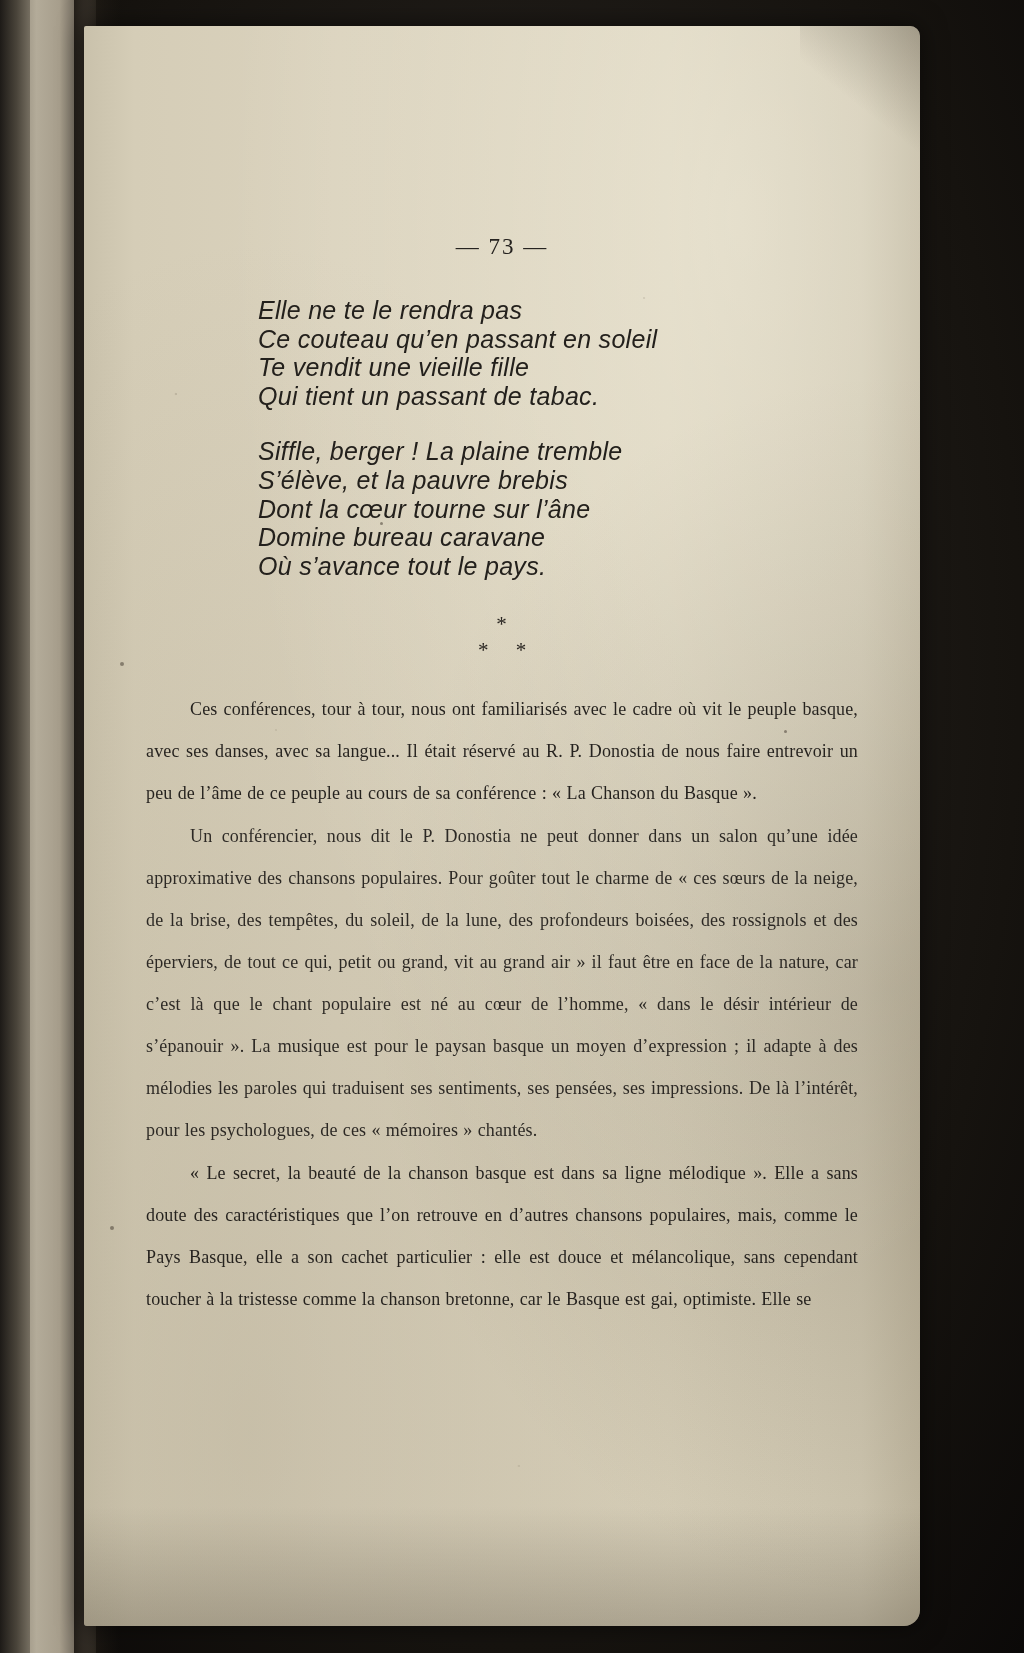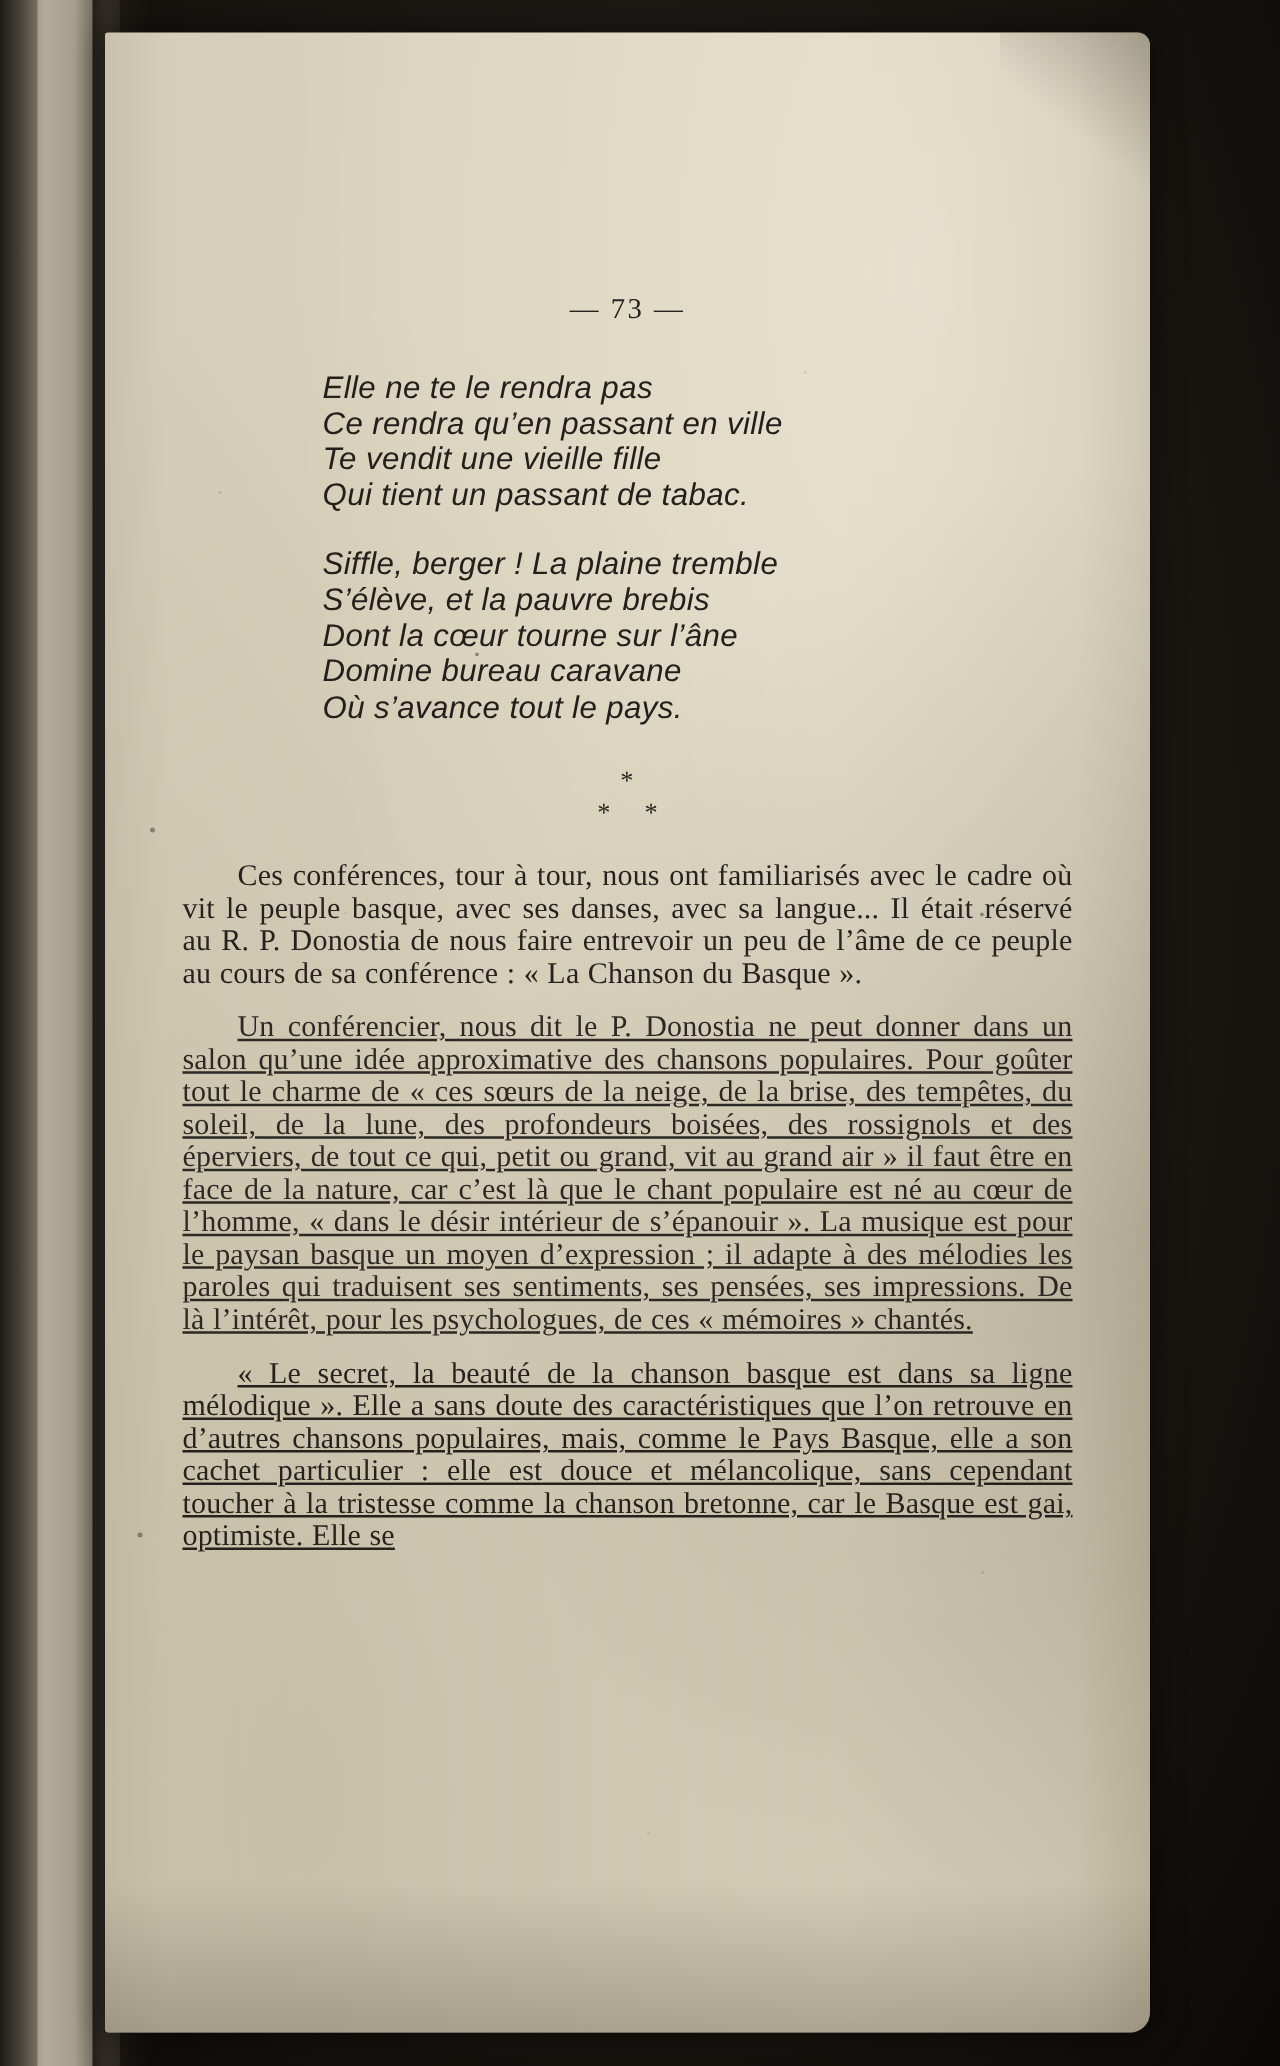--- a/index.html
+++ b/index.html
@@ -148,29 +148,29 @@
     text-align: center;
     line-height: 1;
     color: #2a2622;
   }
   .asterism .ast-top { font-size: 21px; letter-spacing: 1px; }
   .asterism .ast-bottom { font-size: 21px; letter-spacing: 11px; margin-top: 5px; padding-left: 11px; }
 
   .prose {
     margin-top: 27px;
     font-family: "Liberation Serif", serif;
-    font-size: 24px;
-    line-height: 26px;
+    font-size: 18px;
+    line-height: 42px;
     text-align: justify;
     color: #201d1a;
     letter-spacing: .15px;
     word-spacing: .6px;
   }
   .prose p { margin: 0; text-indent: 44px; }
-  .prose p + p { margin-top: 17px; text-decoration: underline; }
+  .prose p + p { margin-top: 1px; }
 
   
   .ink-fade-1 { opacity: .93; }
   .ink-fade-2 { opacity: .97; }
 
   
   .speck {
     position: absolute;
     background: #4a4236;
     border-radius: 50%;
@@ -198,21 +198,21 @@
     <div class="speck" style="left:296px; top:496px; width:3px; height:3px;"></div>
     <div class="speck" style="left:700px; top:704px; width:3px; height:3px;"></div>
 
     <div class="content">
 
       <div class="folio">— 73 —</div>
 
       <div class="verse">
         <div class="stanza">
           <div class="line">Elle ne te le rendra pas</div>
-          <div class="line">Ce rendra qu’en passant en ville</div>
+          <div class="line">Ce couteau qu’en passant en soleil</div>
           <div class="line">Te vendit une vieille fille</div>
           <div class="line">Qui tient un passant de tabac.</div>
         </div>
         <div class="stanza">
           <div class="line">Siffle, berger ! La plaine tremble</div>
           <div class="line">S’élève, et la pauvre brebis</div>
           <div class="line">Dont la cœur tourne sur l’âne</div>
           <div class="line">Domine bureau caravane</div>
           <div class="line">Où s’avance tout le pays.</div>
         </div>

